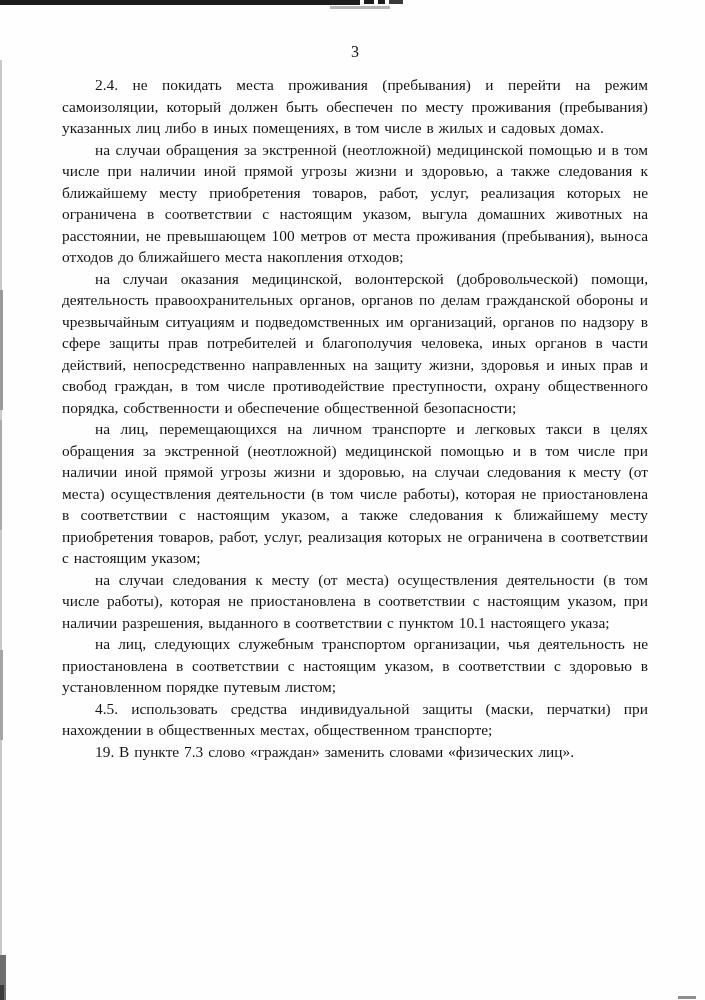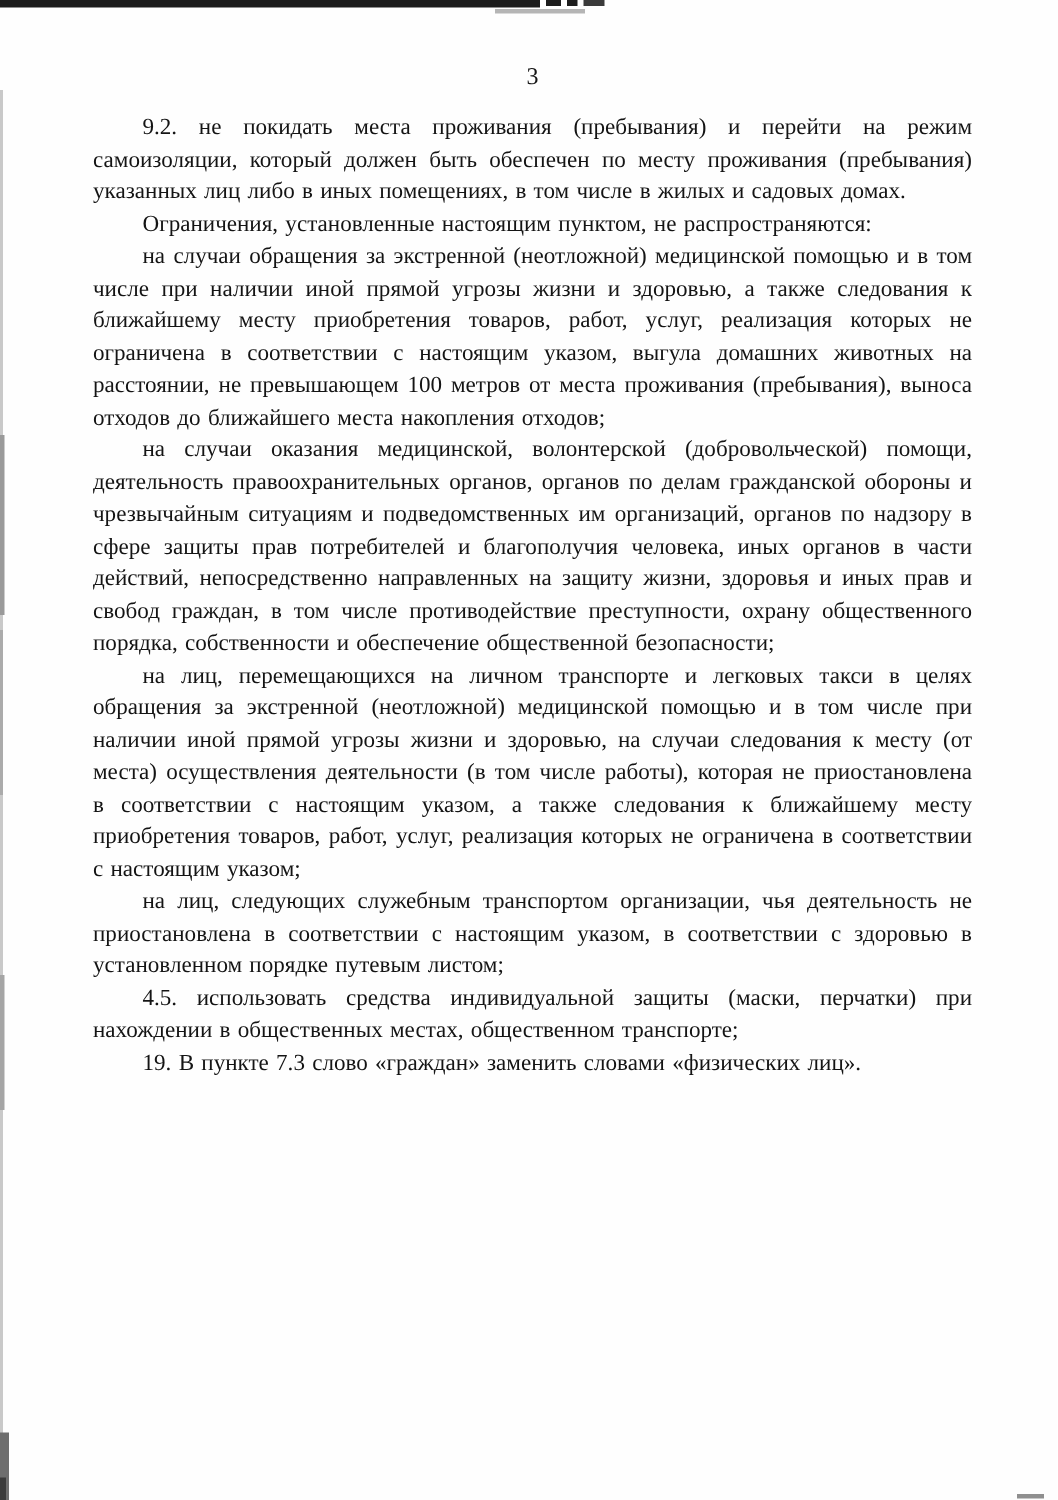--- a/index.html
+++ b/index.html
@@ -70,23 +70,23 @@
   <div class="artifact left-smudge-2"></div>
   <div class="artifact left-smudge-3"></div>
   <div class="artifact bottom-left-mark"></div>
   <div class="artifact bottom-left-dark"></div>
   <div class="artifact bottom-right-dash"></div>
 
   <div class="content">
     <div class="page-number">3</div>
 
     <div class="body-text">
-      <p>9.2. не покидать места проживания (пребывания) и перейти на режим самоизоляции, который должен быть обеспечен по месту проживания (пребывания) указанных лиц либо в иных помещениях, в том числе в жилых и садовых домах.</p>
-      <p>Ограничения, установленные настоящим пунктом, не распространяются:</p>
+      <p>2.4. не покидать места проживания (пребывания) и перейти на режим самоизоляции, который должен быть обеспечен по месту проживания (пребывания) указанных лиц либо в иных помещениях, в том числе в жилых и садовых домах.</p>
       <p>на случаи обращения за экстренной (неотложной) медицинской помощью и в том числе при наличии иной прямой угрозы жизни и здоровью, а также следования к ближайшему месту приобретения товаров, работ, услуг, реализация которых не ограничена в соответствии с настоящим указом, выгула домашних животных на расстоянии, не превышающем 100 метров от места проживания (пребывания), выноса отходов до ближайшего места накопления отходов;</p>
       <p>на случаи оказания медицинской, волонтерской (добровольческой) помощи, деятельность правоохранительных органов, органов по делам гражданской обороны и чрезвычайным ситуациям и подведомственных им организаций, органов по надзору в сфере защиты прав потребителей и благополучия человека, иных органов в части действий, непосредственно направленных на защиту жизни, здоровья и иных прав и свобод граждан, в том числе противодействие преступности, охрану общественного порядка, собственности и обеспечение общественной безопасности;</p>
       <p>на лиц, перемещающихся на личном транспорте и легковых такси в целях обращения за экстренной (неотложной) медицинской помощью и в том числе при наличии иной прямой угрозы жизни и здоровью, на случаи следования к месту (от места) осуществления деятельности (в том числе работы), которая не приостановлена в соответствии с настоящим указом, а также следования к ближайшему месту приобретения товаров, работ, услуг, реализация которых не ограничена в соответствии с настоящим указом;</p>
+      <p>на случаи следования к месту (от места) осуществления деятельности (в том числе работы), которая не приостановлена в соответствии с настоящим указом, при наличии разрешения, выданного в соответствии с пунктом 10.1 настоящего указа;</p>
       <p>на лиц, следующих служебным транспортом организации, чья деятельность не приостановлена в соответствии с настоящим указом, в соответствии с здоровью в установленном порядке путевым листом;</p>
       <p>4.5. использовать средства индивидуальной защиты (маски, перчатки) при нахождении в общественных местах, общественном транспорте;</p>
       <p>19. В пункте 7.3 слово «граждан» заменить словами «физических лиц».</p>
     </div>
   </div>
 </div>
 
 </body></html>

